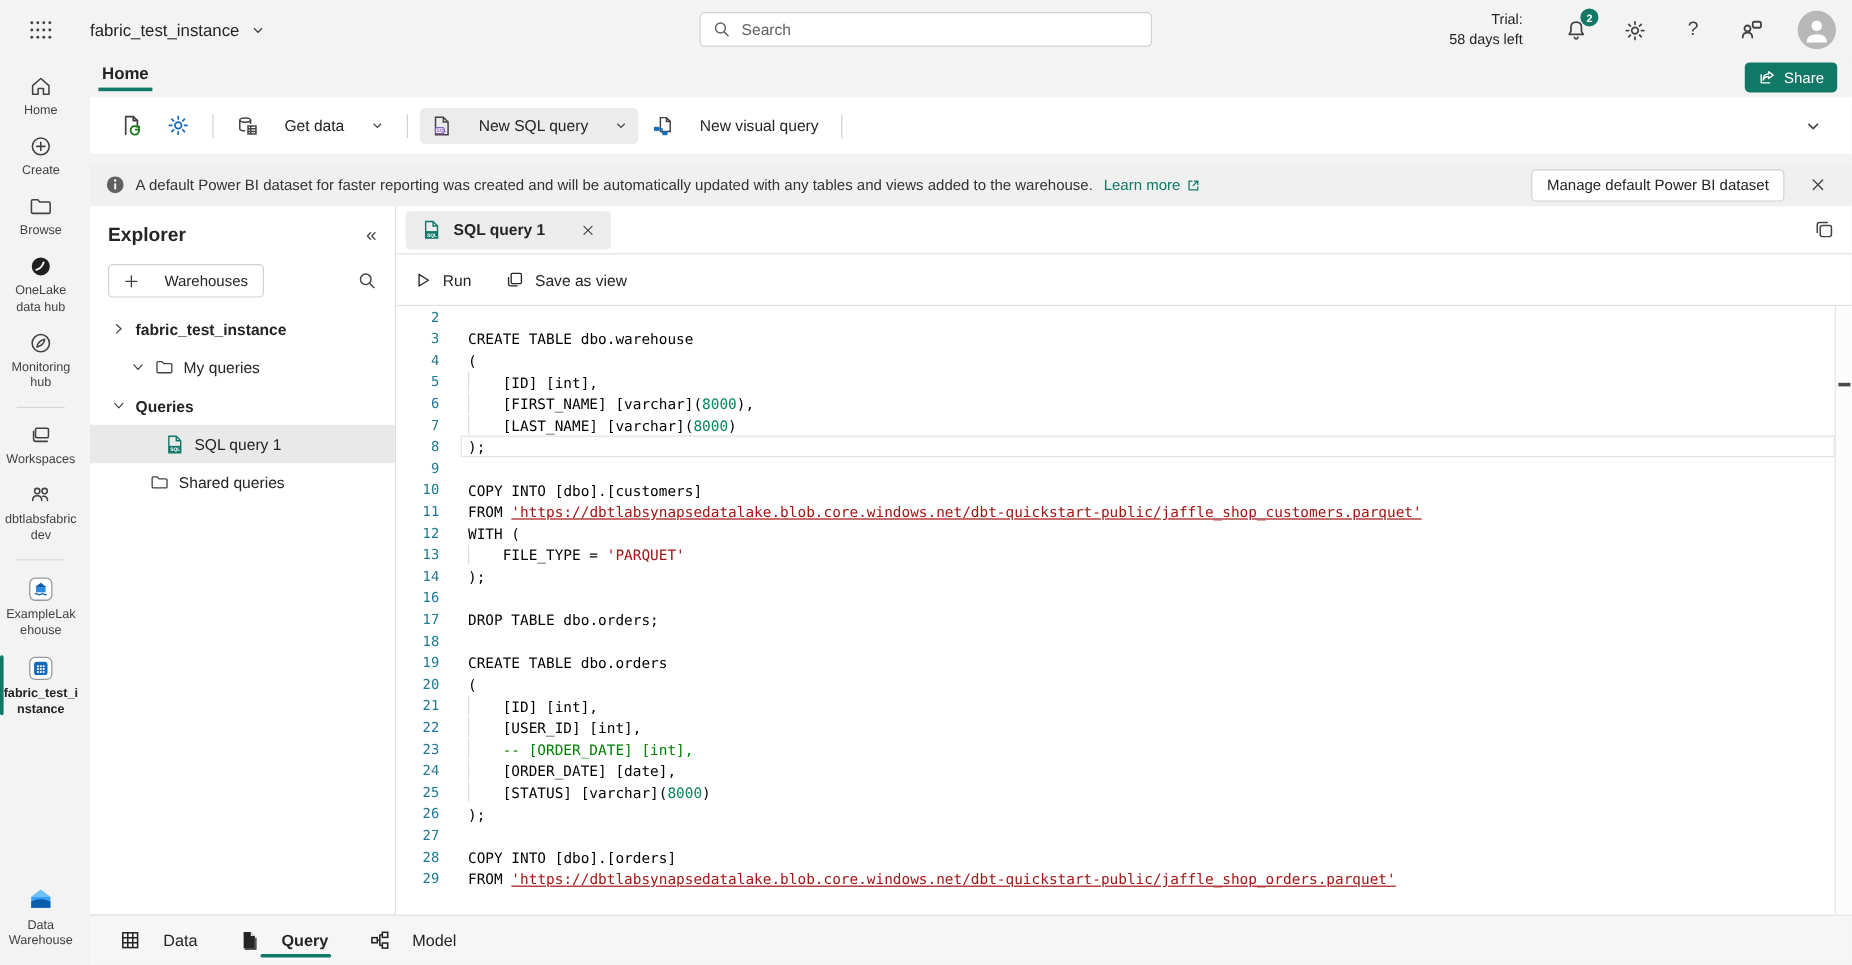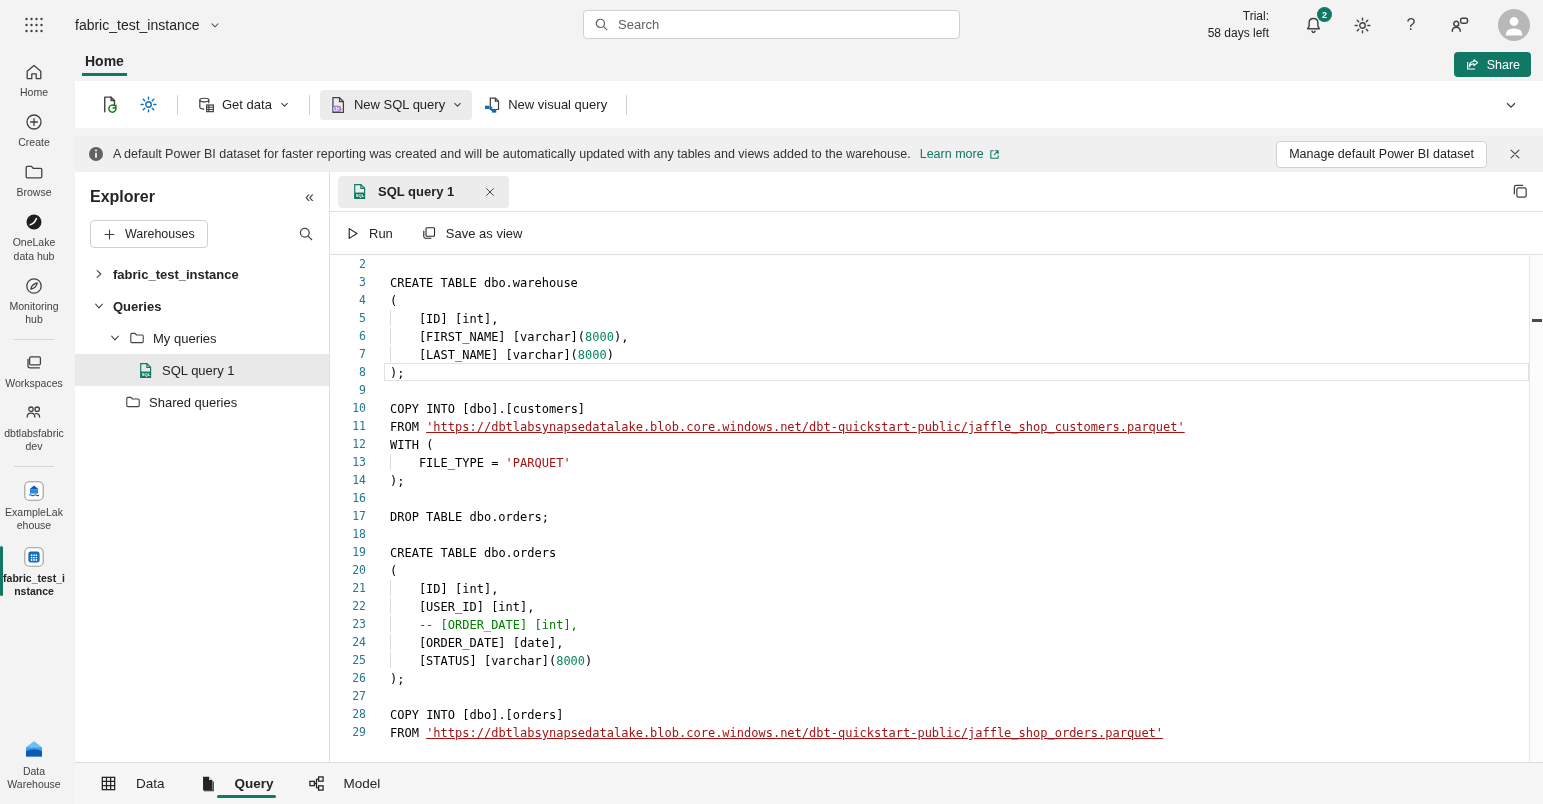--- a/index.html
+++ b/index.html
@@ -37,21 +37,21 @@
 
   
   .main{position:absolute;left:75px;top:50px;right:0;bottom:0;display:flex;flex-direction:column}
   .home-row{height:31px;display:flex;align-items:flex-start;position:relative}
   .home-tab{margin-left:7px;margin-top:3px;font-size:14px;font-weight:bold;padding:0 3px 4px;
     border-bottom:3px solid #117865;cursor:pointer}
   .share-btn{margin-left:auto;margin-right:12px;margin-top:2px;height:25px;background:#117865;color:#fff;
     border:none;border-radius:4px;padding:0 11px;display:flex;align-items:center;gap:7px;font-size:12.5px;
     font-family:inherit;cursor:pointer}
   .toolbar-row{height:47px;background:#fff;display:flex;align-items:center;padding:0 16px;gap:2px}
-  .tbtn{display:flex;align-items:center;gap:7px;font-size:13px;padding:6px 9px;border-radius:4px;cursor:pointer;color:#242424}
+  .tbtn{display:flex;align-items:center;gap:22px;font-size:13px;padding:6px 9px;border-radius:4px;cursor:pointer;color:#242424}
   .tbtn.chip{background:#ececec}
   .tb-divider{width:1px;height:20px;background:#d1d1d1;margin:0 8px;flex:none}
   .toolbar-spacer{flex:1}
   .gap-row{height:8px}
 
   
   .banner-row{height:36px;background:#f0f0f0;display:flex;align-items:center;padding:0 13px;gap:9px;
     font-size:12.5px;color:#333}
   .learn-more{color:#117865;display:flex;align-items:center;gap:4px;cursor:pointer;white-space:nowrap}
   .banner-spacer{flex:1}
@@ -59,21 +59,21 @@
     font-size:12.5px;font-family:inherit;color:#242424;cursor:pointer;white-space:nowrap}
   .banner-close{margin:0 8px 0 12px;cursor:pointer;color:#424242}
 
   
   .workspace{flex:1;display:flex;min-height:0}
   .explorer{width:255px;background:#fff;border-right:1px solid #e0e0e0;padding-top:10px;flex:none}
   .exp-header{display:flex;align-items:center;height:30px;padding:0 15px}
   .exp-title{font-size:16px;font-weight:bold}
   .collapse{margin-left:auto;font-size:16px;color:#424242;cursor:pointer}
   .exp-actions{display:flex;align-items:center;padding:8px 15px 10px}
-  .warehouses-btn{display:flex;align-items:center;gap:9px;border:1px solid #d1d1d1;background:#fff;
+  .warehouses-btn{display:flex;align-items:center;gap:21px;border:1px solid #d1d1d1;background:#fff;
     border-radius:4px;height:28px;padding:0 12px;font-size:12.5px;font-family:inherit;color:#242424;cursor:pointer}
   .exp-search{margin-left:auto;cursor:pointer;color:#424242}
   .tree-row{height:32px;display:flex;align-items:center;gap:8px;font-size:13px;cursor:pointer}
   .tree-row.selected{background:#e9e9e9}
   .tree-label.bold{font-weight:600}
   .tree-chev{width:12px;height:12px;color:#424242;flex:none}
 
   
   .editor{flex:1;background:#fff;display:flex;flex-direction:column;min-width:0;position:relative}
   .tabstrip{height:40px;border-bottom:1px solid #e0e0e0;display:flex;align-items:center;padding:0 8px;position:relative;flex:none}
@@ -441,40 +441,40 @@
       </div>
       <div id="explorer-tree">
           <div class="tree-row" style="padding-left: 18px;">
             <span class="tree-chev">
               <svg width="12" height="12" viewBox="0 0 16 16" fill="none" stroke="#424242" stroke-width="1.4" stroke-linecap="round" stroke-linejoin="round">
                 <path d="M5.5 3.5 L10.5 8 L5.5 12.5"></path>
               </svg>
             </span>
             <span class="tree-label bold">fabric_test_instance</span>
           </div>
+          <div class="tree-row" style="padding-left: 34px;">
+            <span class="tree-chev">
+              <svg width="12" height="12" viewBox="0 0 16 16" fill="none" stroke="#424242" stroke-width="1.4" stroke-linecap="round" stroke-linejoin="round">
+                <path d="M3.5 5.5 L8 10.5 L12.5 5.5"></path>
+              </svg>
+            </span>
+            <span>
+              <svg width="16" height="16" viewBox="0 0 16 16" fill="none" stroke="#424242" stroke-width="1.1" stroke-linejoin="round">
+                <path d="M1.8 4.4 Q1.8 3.4 2.8 3.4 H6 L7.5 5 H13.2 Q14.2 5 14.2 6 V11.6 Q14.2 12.6 13.2 12.6 H2.8 Q1.8 12.6 1.8 11.6 Z"></path>
+              </svg>
+            </span>
+            <span class="tree-label">My queries</span>
+          </div>
           <div class="tree-row" style="padding-left: 18px;">
             <span class="tree-chev">
               <svg width="12" height="12" viewBox="0 0 16 16" fill="none" stroke="#424242" stroke-width="1.4" stroke-linecap="round" stroke-linejoin="round">
                 <path d="M3.5 5.5 L8 10.5 L12.5 5.5"></path>
               </svg>
             </span>
             <span class="tree-label bold">Queries</span>
-          </div>
-          <div class="tree-row" style="padding-left: 34px;">
-            <span class="tree-chev">
-              <svg width="12" height="12" viewBox="0 0 16 16" fill="none" stroke="#424242" stroke-width="1.4" stroke-linecap="round" stroke-linejoin="round">
-                <path d="M3.5 5.5 L8 10.5 L12.5 5.5"></path>
-              </svg>
-            </span>
-            <span>
-              <svg width="16" height="16" viewBox="0 0 16 16" fill="none" stroke="#424242" stroke-width="1.1" stroke-linejoin="round">
-                <path d="M1.8 4.4 Q1.8 3.4 2.8 3.4 H6 L7.5 5 H13.2 Q14.2 5 14.2 6 V11.6 Q14.2 12.6 13.2 12.6 H2.8 Q1.8 12.6 1.8 11.6 Z"></path>
-              </svg>
-            </span>
-            <span class="tree-label">My queries</span>
           </div>
           <div class="tree-row selected" style="padding-left: 62px;">
             <span>
               <svg width="17" height="17" viewBox="0 0 16 16" fill="none">
                 <path d="M3.5 14.5 V1.5 H9.3 L12.8 5 V14.5 Z" stroke="#117865" stroke-width="1.1"></path>
                 <path d="M9.3 1.5 V5 H12.8" stroke="#117865" stroke-width="1.1"></path>
                 <rect x="3.5" y="9" width="9.3" height="5.5" fill="#117865"></rect>
                 <text x="4.5" y="13.3" font-size="3.9" font-weight="bold" fill="#fff" font-family="Liberation Sans, sans-serif">SQL</text>
               </svg>
             </span>

